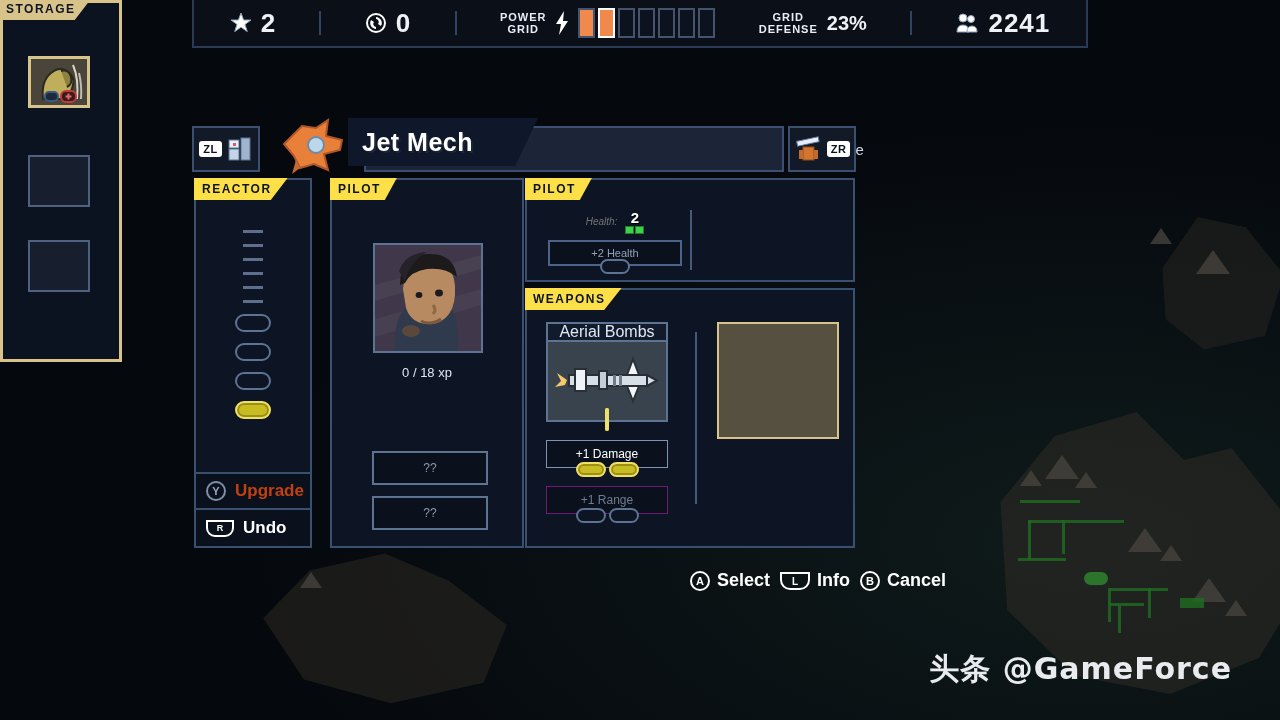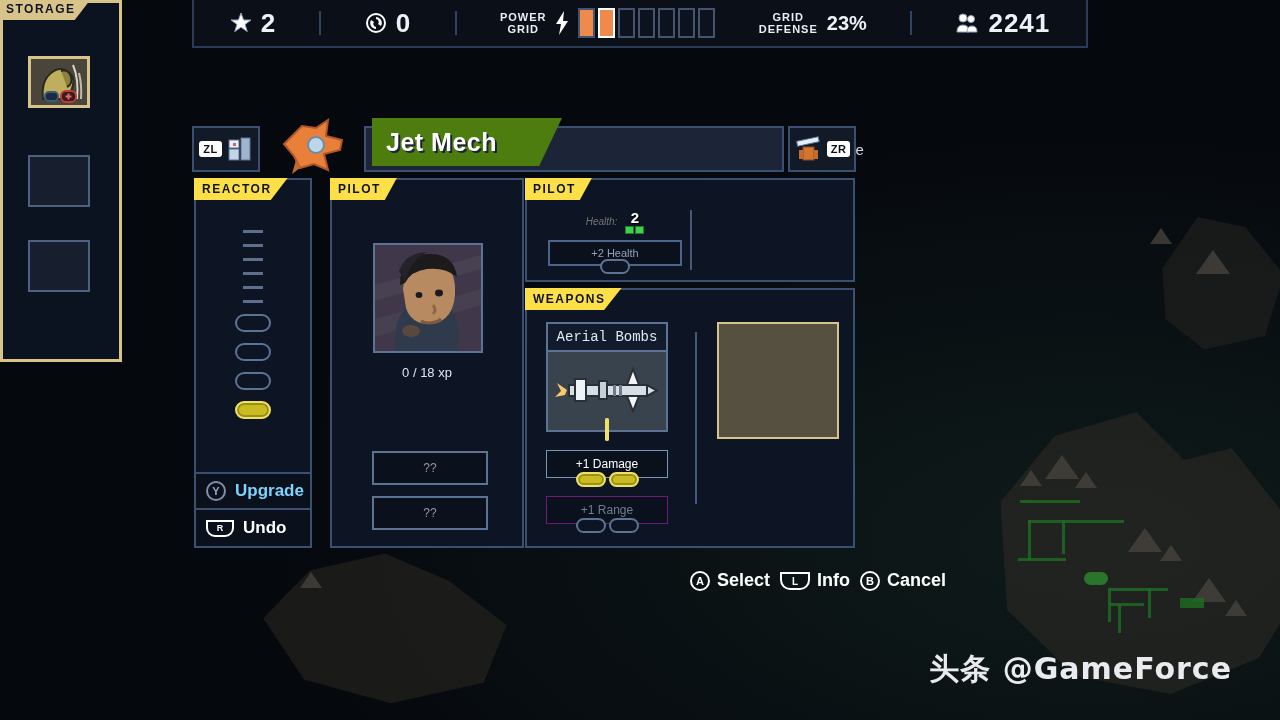--- a/index.html
+++ b/index.html
@@ -68,22 +68,22 @@
     background: #ffffff; color: #0b1018; font-size: 11px; font-weight: bold;
     border-radius: 3px; padding: 2px 4px; letter-spacing: .5px;
     font-family: "Liberation Sans", sans-serif;
   }
   .namebar {
     position: absolute; left: 172px; top: 2px; width: 420px; height: 46px;
     background: #1a2troubles; background: #1b2537; border: 2px solid #3b5070;
     display: flex; align-items: center;
   }
   .name-tab {
-    position: absolute; left: 180px; top: -6px; width: 190px; height: 48px;
-    background: #4d7c0f; clip-path: polygon(0 0, 100% 0, 88% 100%, 0 100%);
+    position: absolute; left: 156px; top: -6px; width: 190px; height: 48px;
+    background: #0f172a; clip-path: polygon(0 0, 100% 0, 88% 100%, 0 100%);
     display: flex; align-items: center; padding-left: 14px;
   }
   .mech-name { font-size: 25px; font-weight: bold; color: #ffffff; letter-spacing: .5px;
                font-family: "Liberation Sans", sans-serif; text-shadow: 2px 2px 0 #1b2537; }
   .mech-class { position: absolute; left: 400px; top: 13px; width: 160px;
                 text-align: center; font-size: 15px; color: #cfd8e6;
                 font-family: "Liberation Sans", sans-serif; }
   .mech-sprite { position: absolute; left: 78px; top: -10px; width: 86px; height: 64px; }
 
   
@@ -112,21 +112,21 @@
   .circ-btn { width: 20px; height: 20px; border-radius: 50%; border: 2px solid #7f8fa6;
               color: #9aa7bb; font-size: 11px; font-weight: bold; display: flex;
               align-items: center; justify-content: center;
               font-family: "Liberation Sans", sans-serif; }
   .circ-btn.bright { border-color: #ffffff; color: #ffffff; }
   .shoulder-pill { width: 28px; height: 17px; border: 2px solid #ffffff; color: #ffffff;
                    border-radius: 0 0 9px 9px; font-size: 9px; font-weight: bold;
                    display: flex; align-items: center; justify-content: center;
                    font-family: "Liberation Sans", sans-serif; }
   .rlabel { font-size: 17px; font-weight: bold; font-family: "Liberation Sans", sans-serif; }
-  .rlabel.dim { color: #7dd3fc; }
+  .rlabel.dim { color: #c2410c; }
   .rlabel.on { color: #ffffff; }
 
   
   #pilot { left: 330px; top: 178px; width: 194px; height: 370px; }
   .pilot-name { position: absolute; top: 32px; left: 0; right: 0; text-align: center;
                 font-size: 17px; font-weight: bold; color: #ffffff;
                 font-family: "Liberation Sans", sans-serif; }
   .portrait { position: absolute; left: 41px; top: 63px; width: 110px; height: 110px;
               border: 2px solid #5d7394; overflow: hidden; background: #2a2030; }
   .xp { position: absolute; top: 185px; left: 0; right: 0; text-align: center;
@@ -159,23 +159,23 @@
   }
   .pill-row { position: absolute; left: 0; right: 0; bottom: -10px;
               display: flex; justify-content: center; gap: 3px; }
   .pill { width: 30px; height: 15px; border: 2px solid #5d7394; border-radius: 8px; background: #0d1423; }
   .pill.filled { background: #c9bc23; border-color: #efe06a; box-shadow: inset 0 0 0 2px #9b9016; }
   .vdiv { position: absolute; left: 163px; top: 30px; width: 2px; height: 60px; background: #44587a; }
 
   
   #weapons { left: 525px; top: 288px; width: 330px; height: 260px; }
   .wcard { position: absolute; left: 19px; top: 32px; width: 122px; }
-  .wname { height: 30px; border: 2px solid #5d7394; background: #16203200;
+  .wname { height: 20px; border: 2px solid #5d7394; background: #16203200;
            background: #111b2c; display: flex; align-items: center; justify-content: center;
-           font-size: 14px; color: #dfe7f2; font-family: Liberation Mono, monospace; }
+           font-size: 16px; color: #dfe7f2; font-family: Liberation Sans, sans-serif; }
   .wart { position: relative; height: 80px; border: 2px solid #5d7394; border-top: none;
           background: #39434e; display: flex; align-items: center; justify-content: center; }
   .wpill { position: absolute; bottom: -9px; left: 50%; transform: translateX(-50%); }
   .wupg { position: relative; margin-top: 18px; width: 122px; height: 28px;
           border: 1px solid #701a75; background: #0a111d; display: flex;
           align-items: center; justify-content: center; font-size: 12px;
           font-family: Liberation Sans, sans-serif; }
   .wupg.on { color: #ffffff; border-color: #7b94ba; }
   .wupg.off { color: #6f7c91; }
   .wdiv { position: absolute; left: 168px; top: 42px; width: 2px; height: 172px; background: #44587a; }

